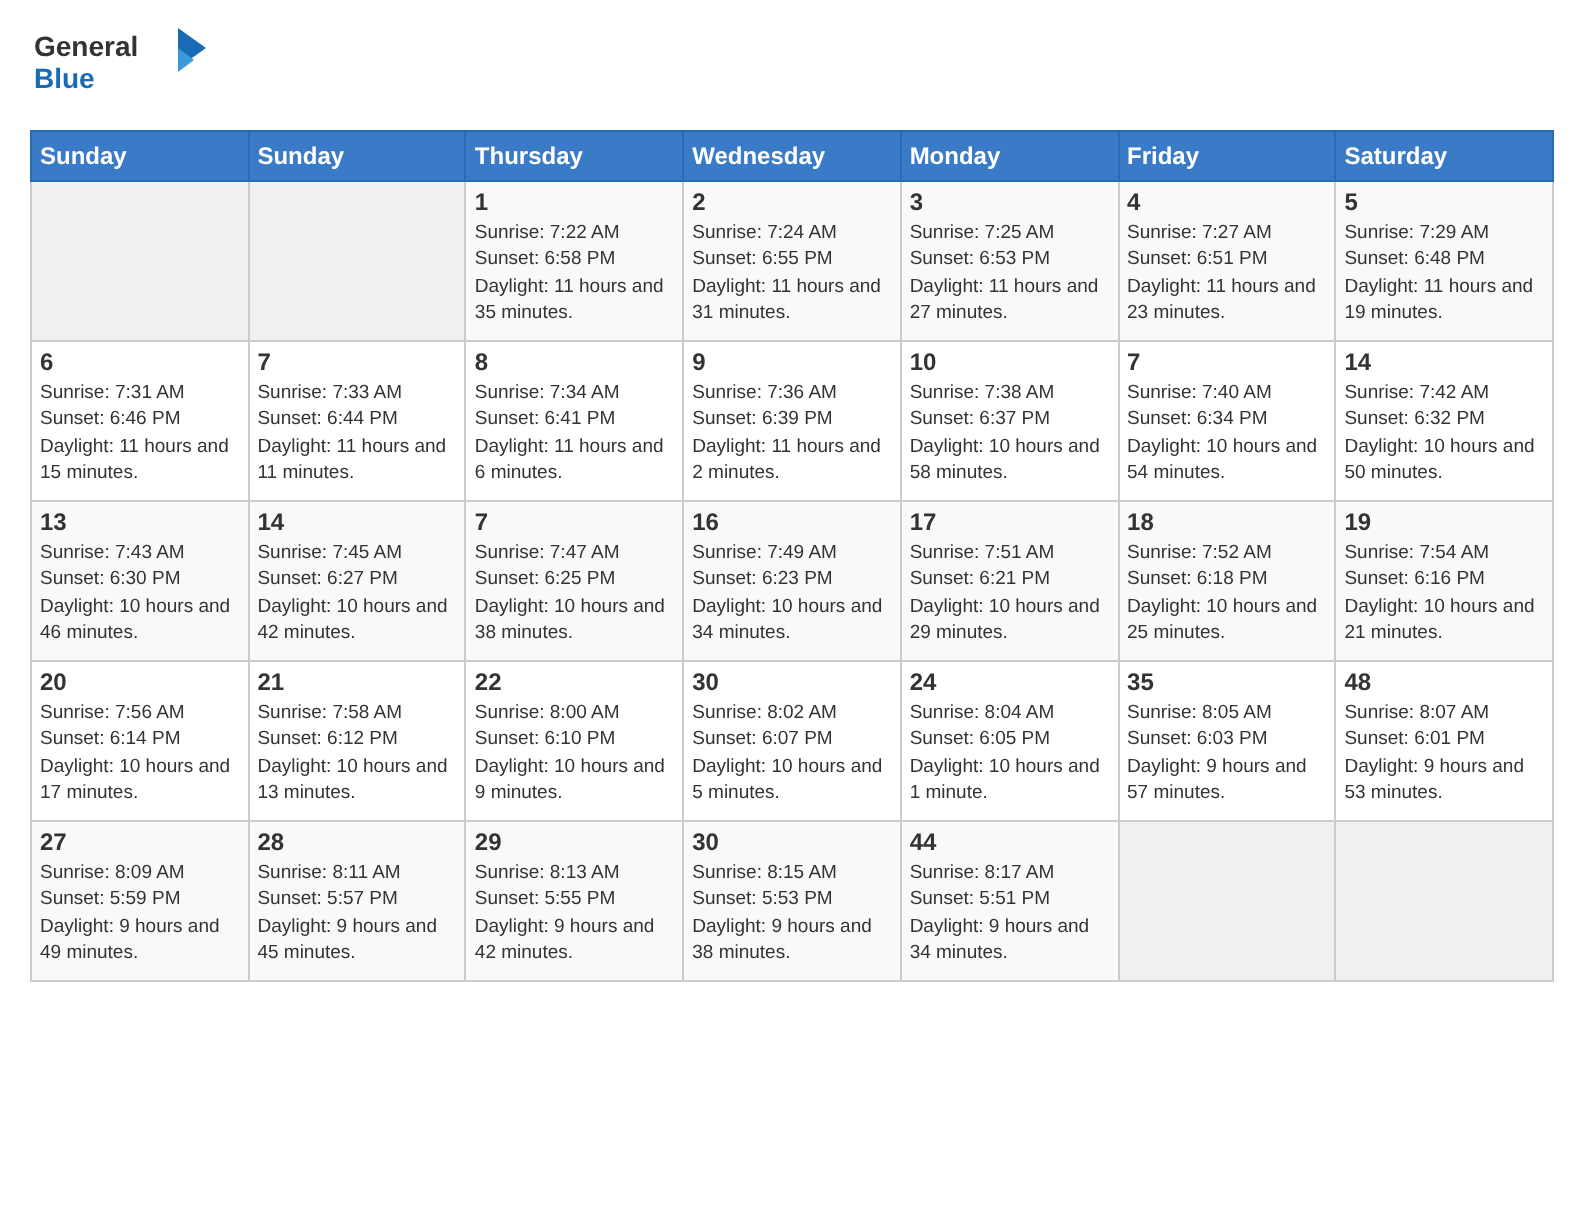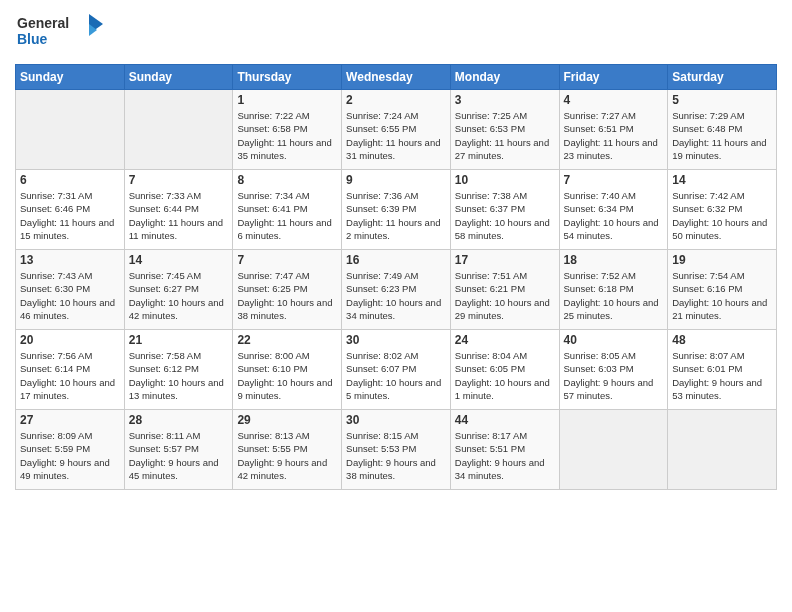--- a/index.html
+++ b/index.html
@@ -218,21 +218,21 @@
           </td>
           <td>
             <span class="day-num">30</span>
             <div class="day-info">Sunrise: 8:02 AM<br>Sunset: 6:07 PM<br>Daylight: 10 hours and 5 minutes.</div>
           </td>
           <td>
             <span class="day-num">24</span>
             <div class="day-info">Sunrise: 8:04 AM<br>Sunset: 6:05 PM<br>Daylight: 10 hours and 1 minute.</div>
           </td>
           <td>
-            <span class="day-num">40</span>
+            <span class="day-num">35</span>
             <div class="day-info">Sunrise: 8:05 AM<br>Sunset: 6:03 PM<br>Daylight: 9 hours and 57 minutes.</div>
           </td>
           <td>
             <span class="day-num">48</span>
             <div class="day-info">Sunrise: 8:07 AM<br>Sunset: 6:01 PM<br>Daylight: 9 hours and 53 minutes.</div>
           </td>
         </tr>
         <tr>
           <td>
             <span class="day-num">27</span>

